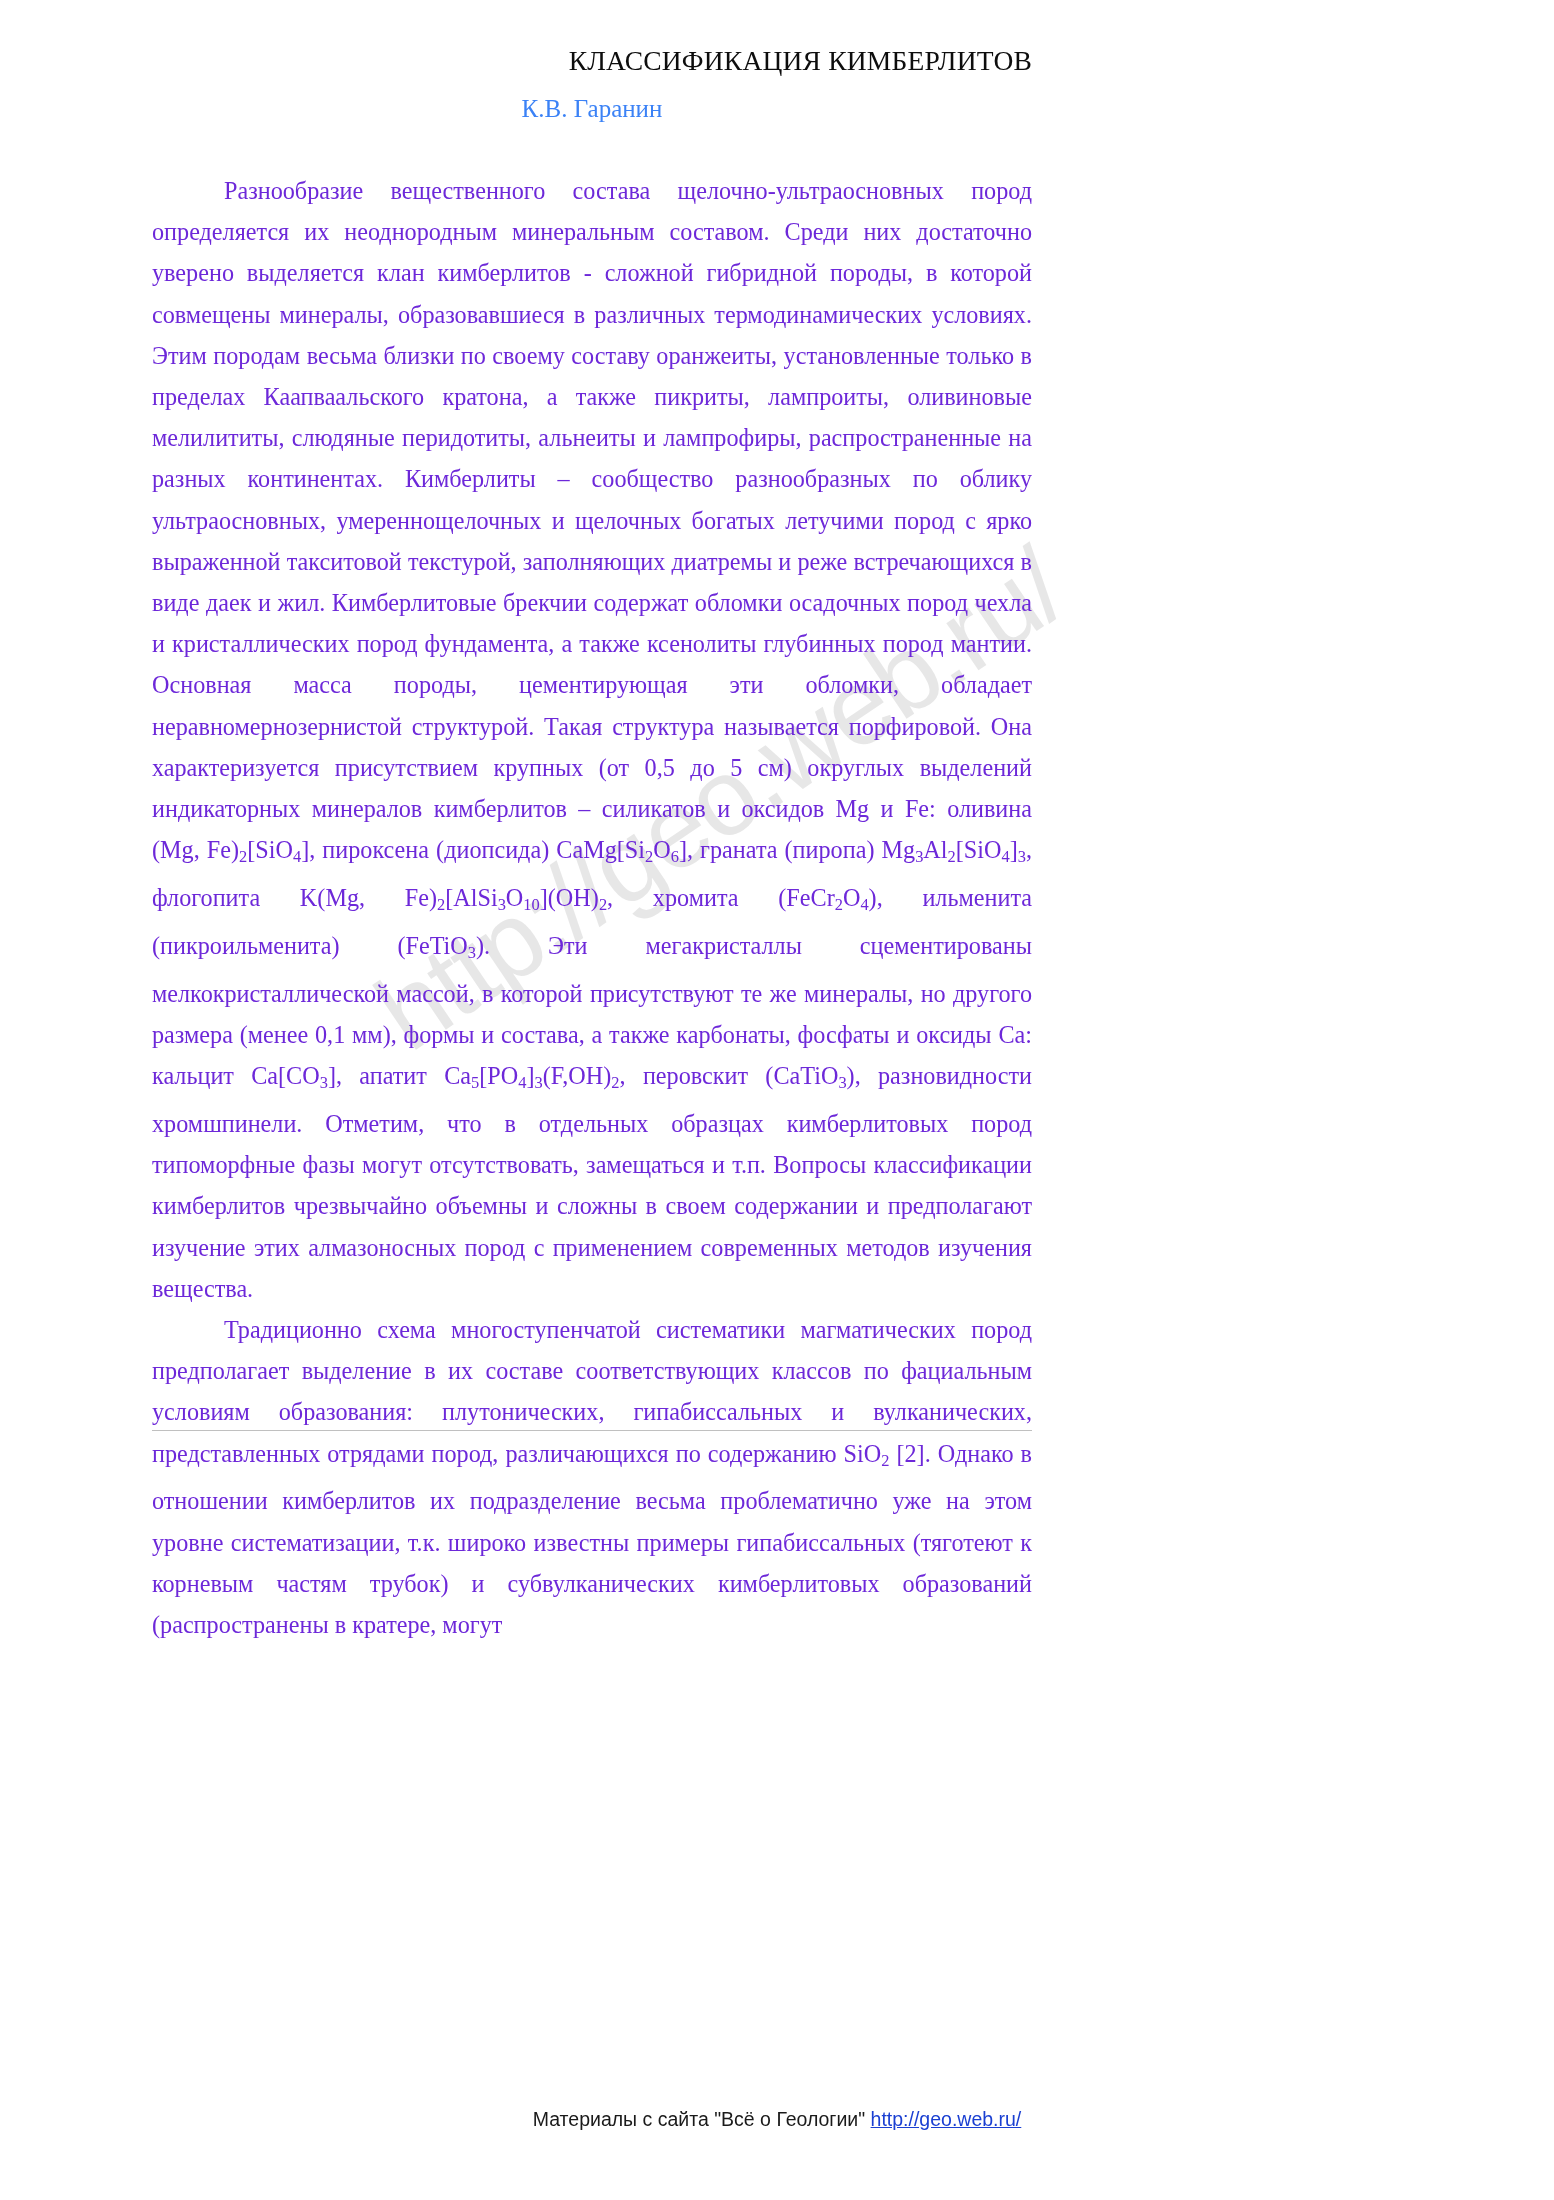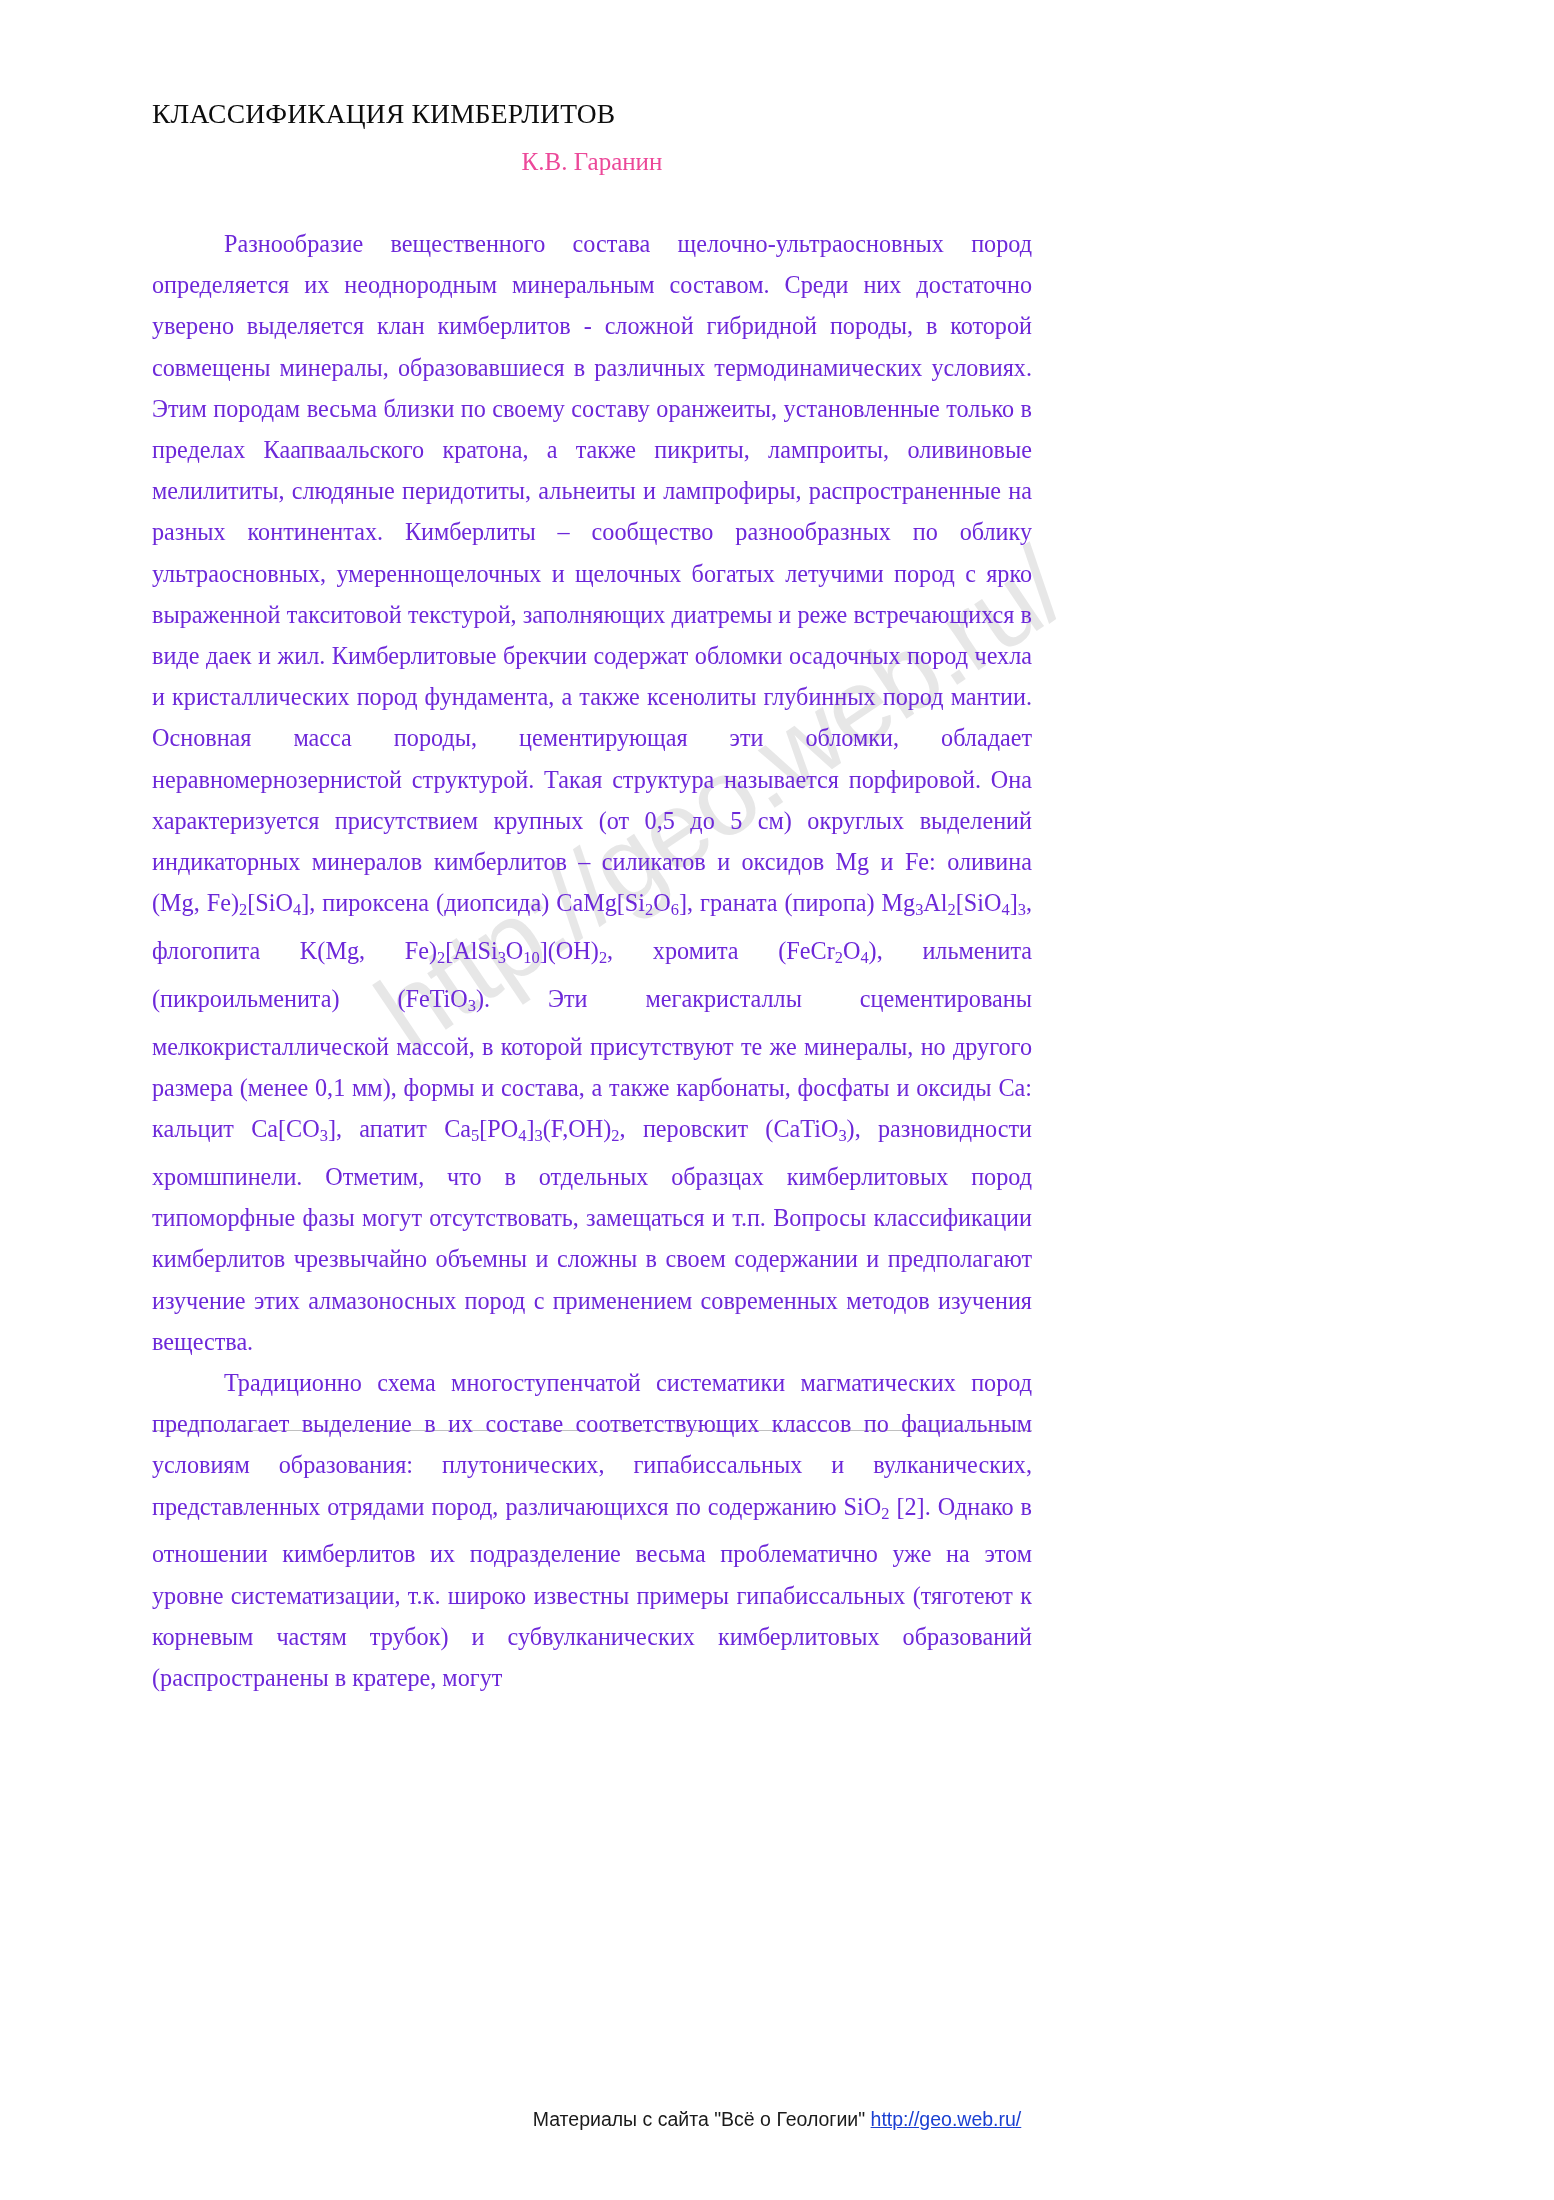--- a/index.html
+++ b/index.html
@@ -52,34 +52,34 @@
   
   #content {
     position: absolute;
     left: 152px;
     top: 0;
     width: 880px;
     z-index: 3;
   }
 
   .doc-title {
-    text-align: left;
+    text-align: right;
     font-size: 27.5px;
     letter-spacing: 0.2px;
     margin: 0;
-    padding-top: 98px;
+    padding-top: 45px;
     font-weight: normal;
     color: #0d0d0d;
   }
   .doc-author {
     text-align: center;
     font-size: 25px;
     margin: 0;
     padding-top: 18px;
-    color: #ec4899;
+    color: #3b82f6;
   }
 
   .para {
     font-size: 24.2px;
     line-height: 41.2px;
     text-align: justify;
     text-justify: inter-word;
     margin: 0;
     color: #6d28d9;
     hyphens: none;

